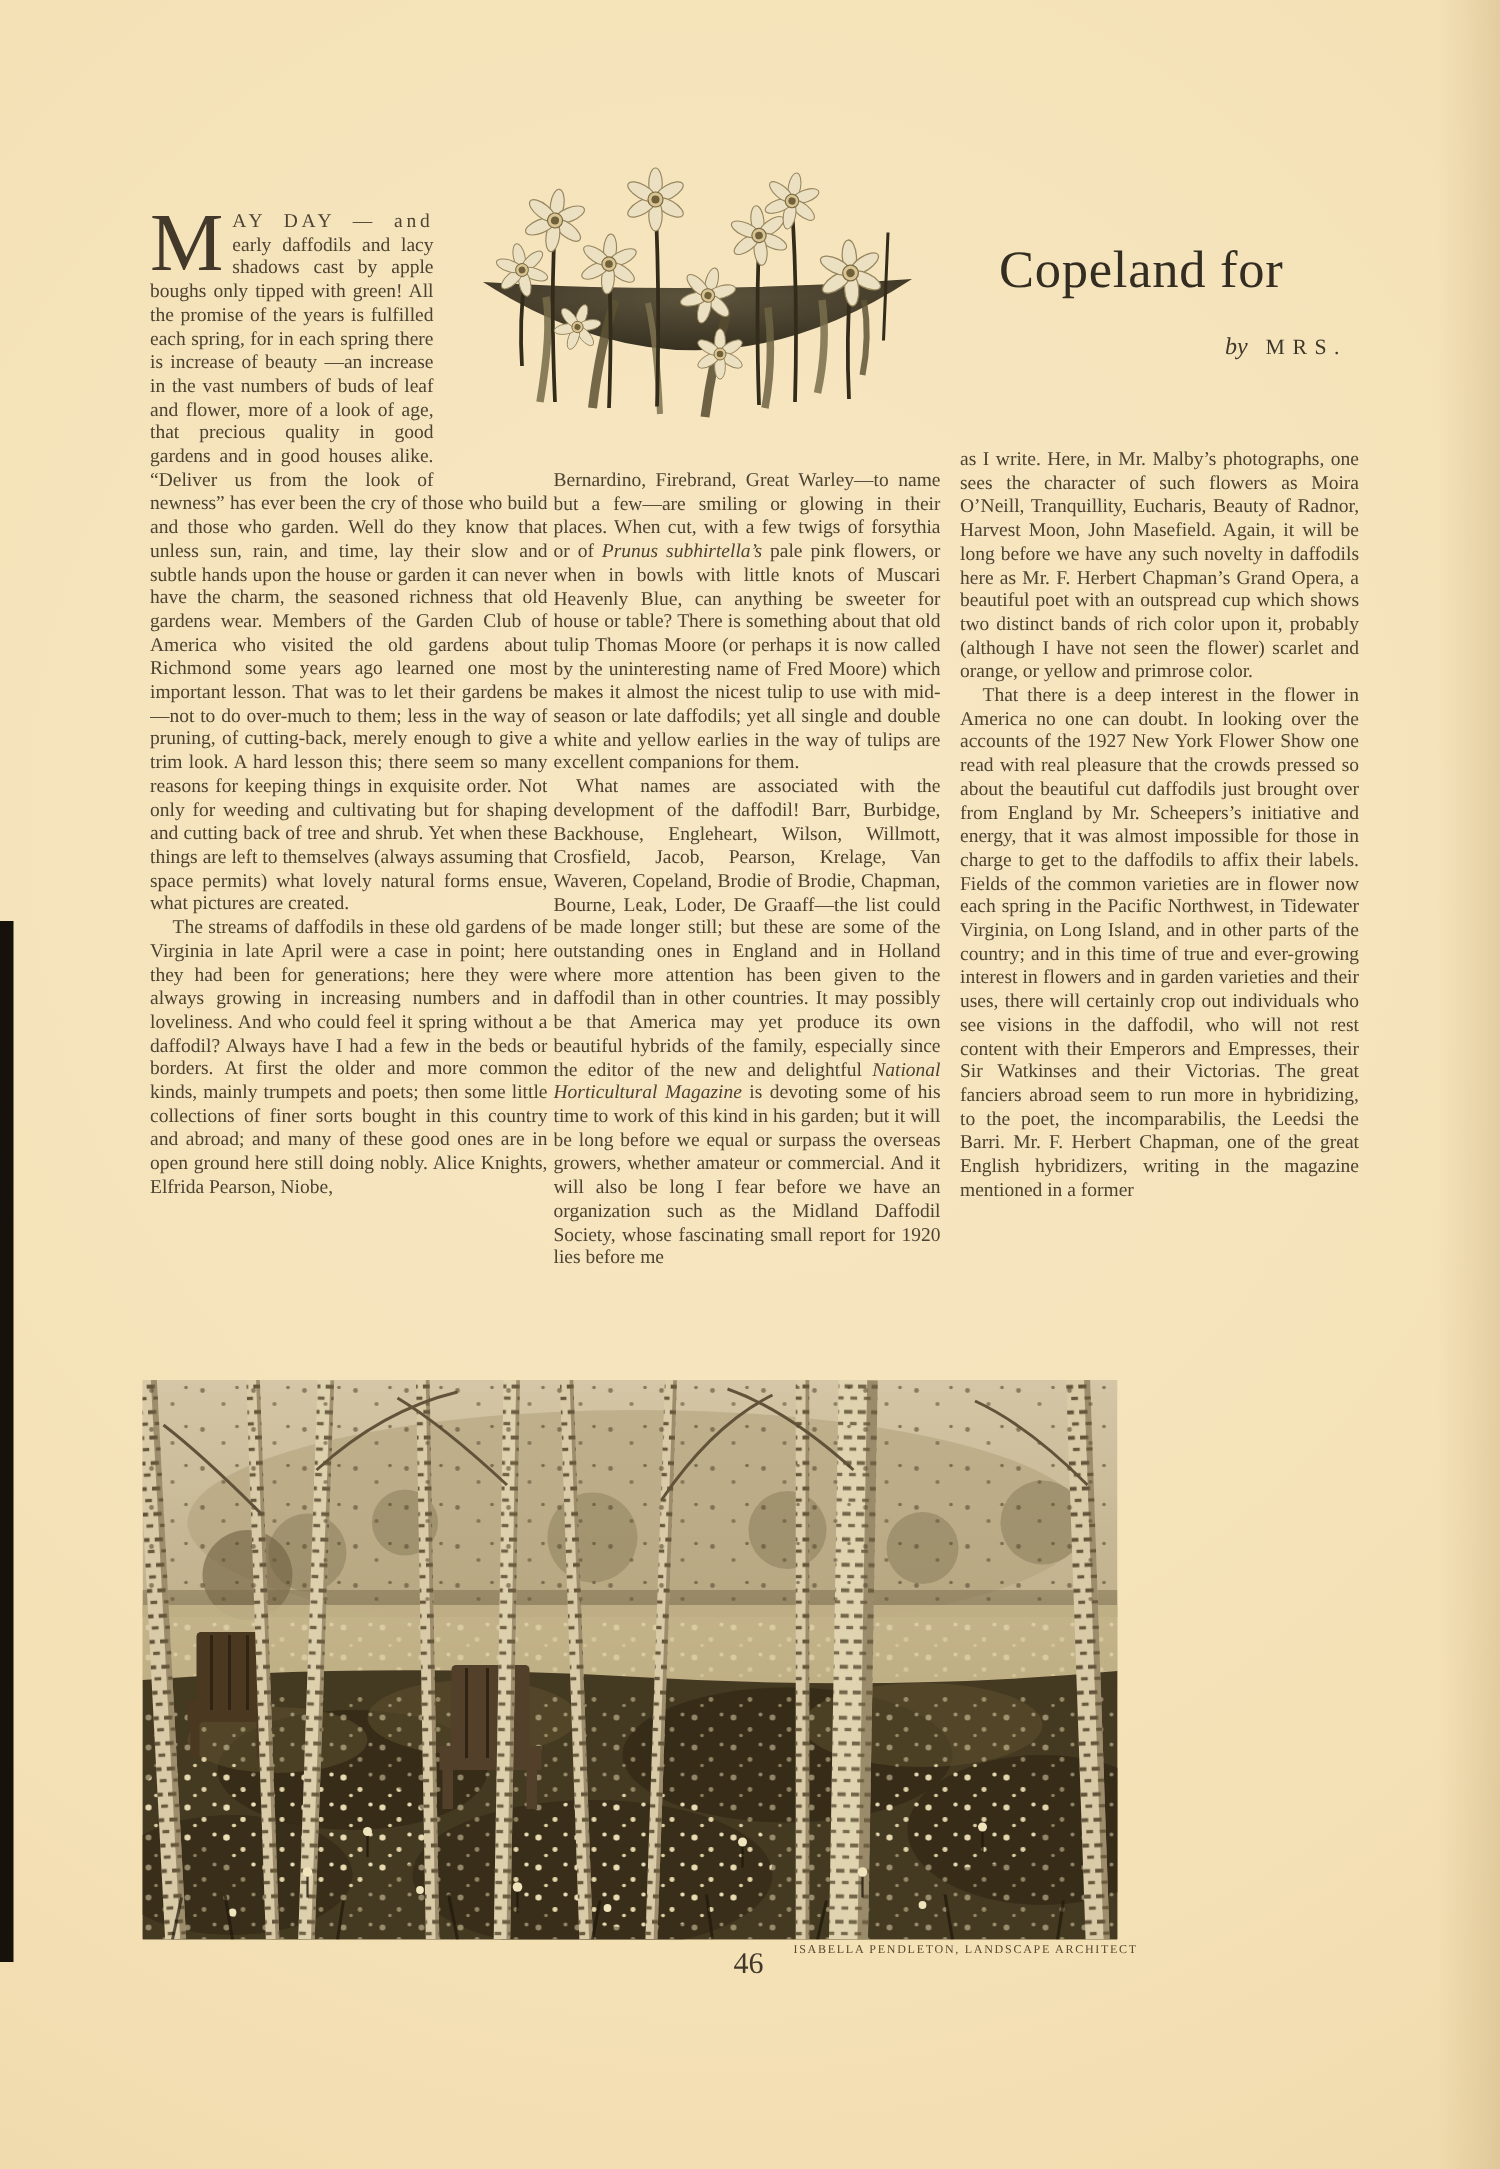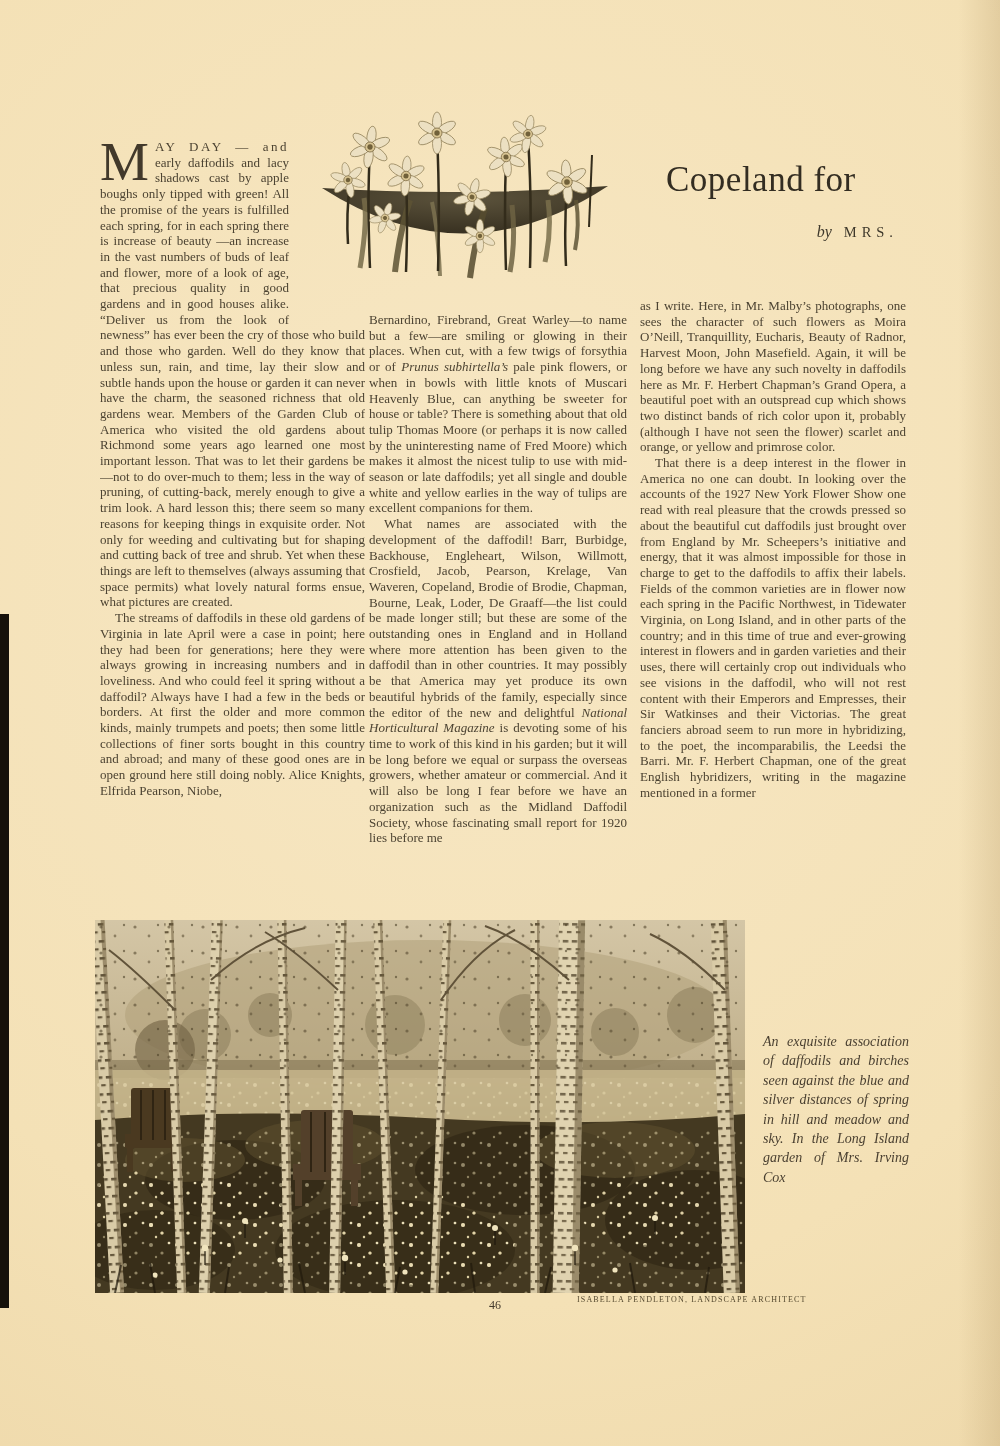--- a/index.html
+++ b/index.html
@@ -30,23 +30,23 @@
   #col3{left:640px;top:298px;width:266px;height:596px;}
   .narrow-spacer{float:right;width:76px;height:174px;}
   .dropcap{float:left;font-size:55px;line-height:44px;padding:1px 6px 0 0;color:#42392b;}
   .opencaps{letter-spacing:2.5px;}
   .ital{font-style:italic;}
 
   .top-photo{position:absolute;left:320px;top:100px;width:290px;height:185px;}
   .bottom-photo{position:absolute;left:95px;top:920px;width:650px;height:373px;}
   .caption{position:absolute;left:763px;top:1032px;width:146px;font-style:italic;
            font-size:14px;line-height:19.4px;color:#493f30;text-align:justify;}
-  .credit{position:absolute;top:1295px;left:577px;font-size:8px;letter-spacing:1.15px;
+  .credit{position:absolute;top:1295px;left:529px;font-size:8px;letter-spacing:1.15px;
           color:#55492f;white-space:nowrap;}
-  .pagenum{position:absolute;left:489px;top:1298px;font-size:12px;color:#42392b;}
+  .pagenum{position:absolute;left:489px;top:1298px;font-size:20px;color:#42392b;}
 </style>
 </head>
 <body>
 
 <div class="page">
 
   <div class="edge-strip"></div>
 
   <div class="top-photo">
     <svg viewBox="0 0 290 185" width="290" height="185">
@@ -307,17 +307,16 @@
             <path d="M380,373 l-4,-30"></path>
           <path d="M450,373 l6,-26"></path>
             <path d="M540,373 l-5,-30"></path>
             <path d="M610,373 l4,-26"></path>
         </g>
       </g>
     </svg>
   </div>
 
   <div class="credit">ISABELLA PENDLETON, LANDSCAPE ARCHITECT</div>
-  <div class="caption">An exquisite association of daffodils and birches seen against the blue and silver distances of spring in hill and meadow and sky. In the Long Island garden of Mrs. Irving Cox</div>
 
   <div class="pagenum">46</div>
 
 </div>
 
 </body></html>

